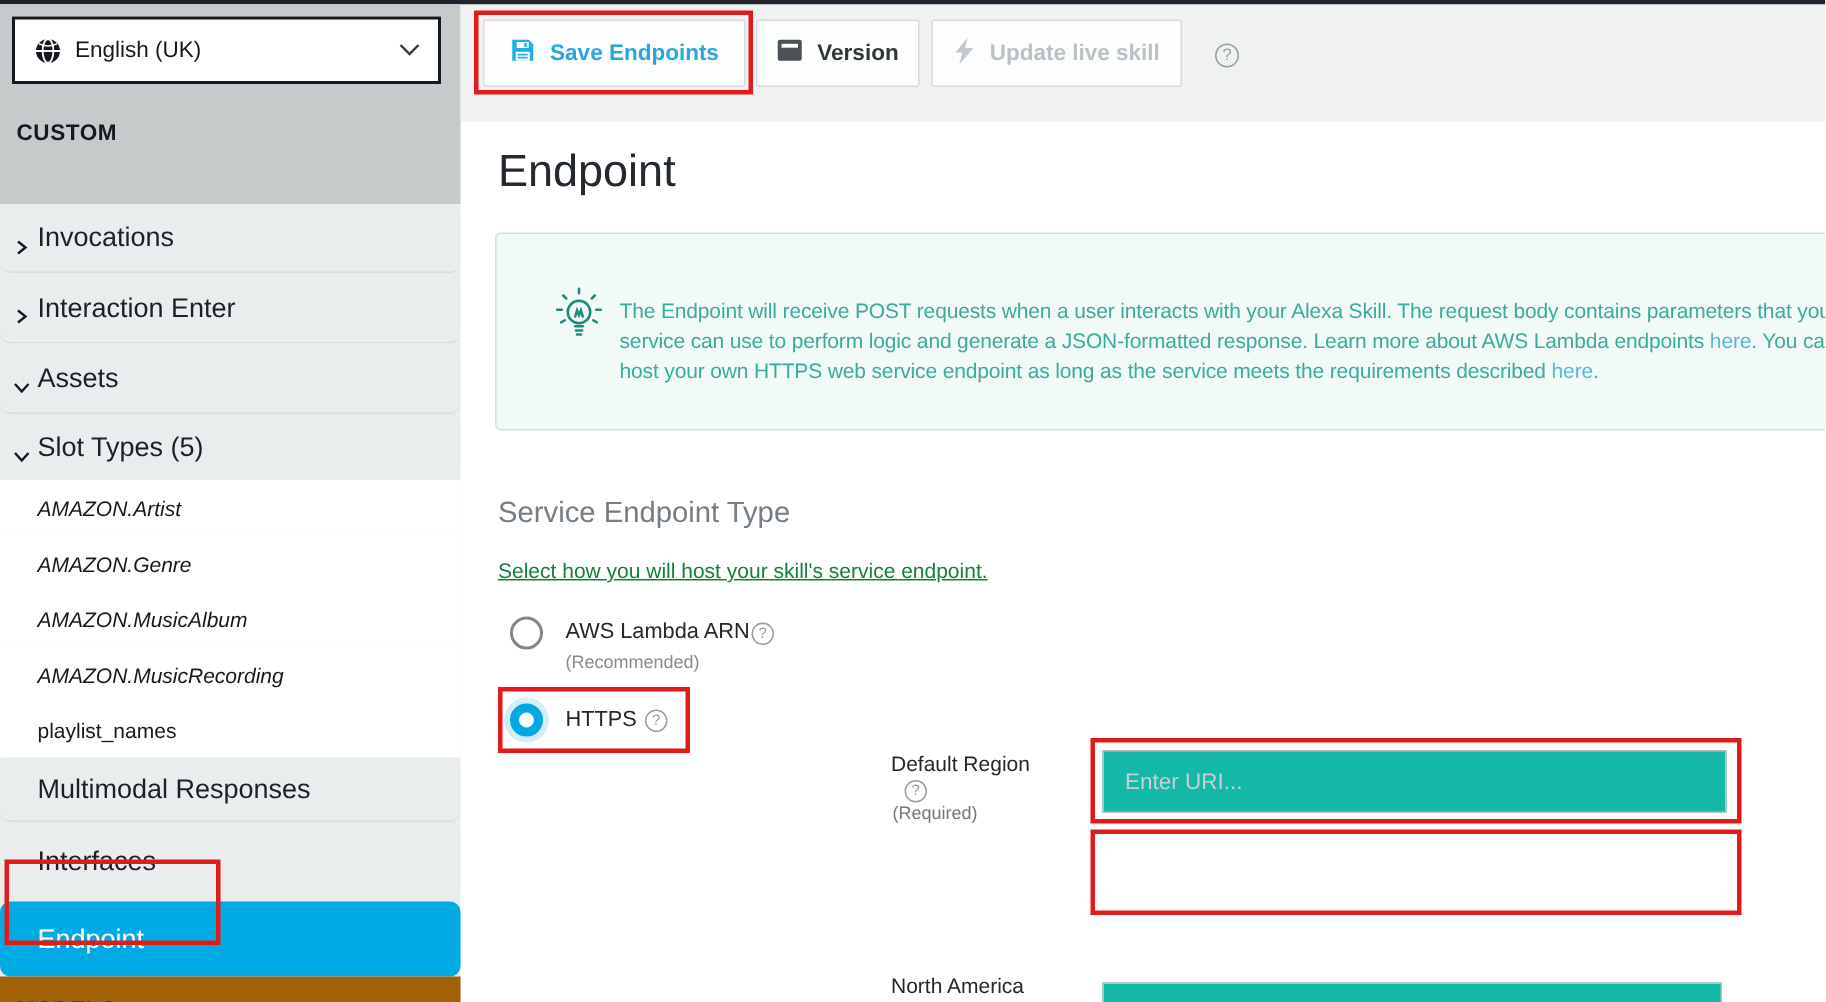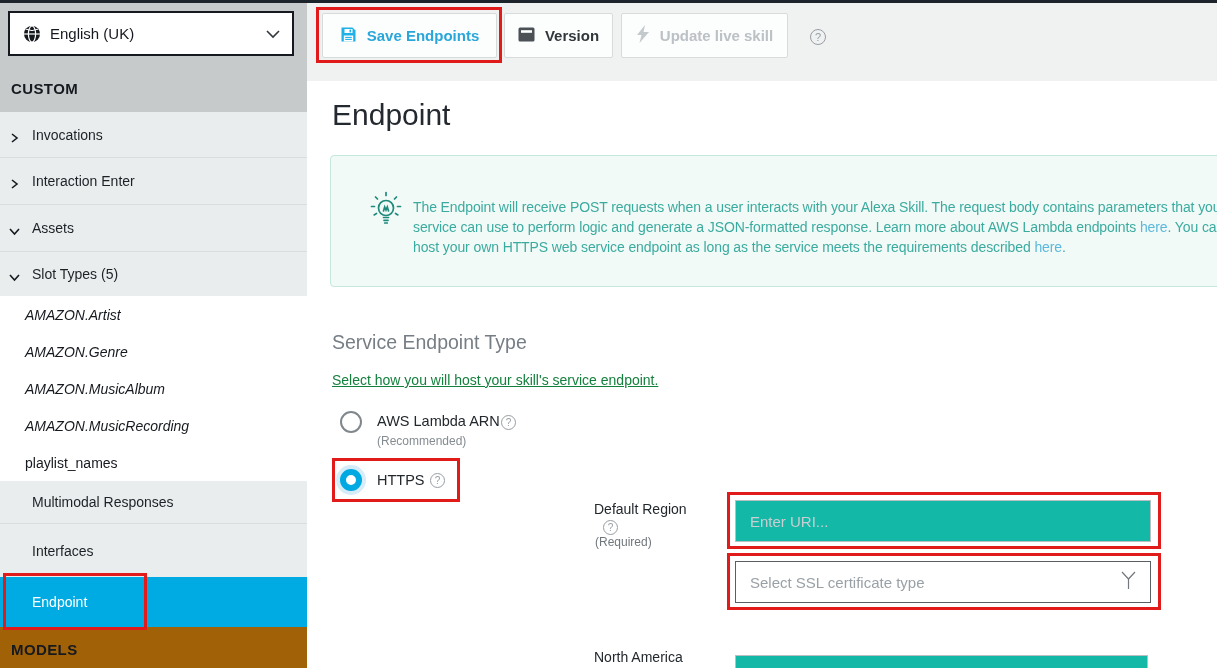--- a/index.html
+++ b/index.html
@@ -3,27 +3,27 @@
 <meta charset="utf-8">
 <style>
   * { margin:0; padding:0; box-sizing:border-box; }
   html,body { width:1217px; height:668px; }
   body { font-family:"Liberation Sans", sans-serif; background:#fff; overflow:hidden; }
   .screen { position:relative; width:1217px; height:668px; background:#fff; overflow:hidden; }
   .topbar { position:absolute; left:0; top:0; width:100%; height:3px; background:#1d242b; }
 
   
   .sidebar { position:absolute; left:0; top:3px; width:307px; height:665px; background:#eaeded; display:flex; flex-direction:column; }
-  .lang-section { height:109px; background:#c6caca; position:relative; flex:none;padding-left:12px; }
+  .lang-section { height:133px; background:#c6caca; position:relative; flex:none;padding-left:12px; }
   .lang-box { position:absolute; left:8px; top:8px; width:286px; height:45px; background:#fff; border:2px solid #16191f; display:flex; align-items:center; padding:0 12px 0 13px; cursor:pointer; }
   .lang-box .globe { width:18px; height:18px; flex:none; }
   .lang-label { font-size:15px; color:#16191f; margin-left:9px; flex:1; }
   .section-head { font-size:15px; font-weight:700; color:#16191f; letter-spacing:.4px; }
   .custom-head { position:absolute; left:11px; top:77px; }
-  .nav-item { flex:none; display:flex; align-items:center; background:#eaeded; padding-left:32px; position:relative; font-size:14px; color:#1b2126; cursor:pointer; }
+  .nav-item { flex:none; display:flex; align-items:center; background:#eaeded; padding-left:25px; position:relative; font-size:18px; color:#1b2126; cursor:pointer;border-radius:7px; }
   .nav-item .chev { position:absolute; left:9px; top:50%; margin-top:-5px; }
   .bb { border-bottom:1px solid #d9dddd; }
   .h46{height:46px} .h47{height:47px} .h44{height:44px} .h43{height:43px} .h53{height:53px} .h50{height:50px} .h37{height:37px}
   .slot-child { flex:none; background:#fff; display:flex; align-items:center; padding-left:25px; font-size:14px; color:#16191f; cursor:pointer; }
   .slot-child.it { font-style:italic; }
   .nav-item.active { background:#00abe4; color:#fff; }
   .models-section { flex:1; background:#a16207; position:relative; }
   .models-head { position:absolute; left:11px; top:14px; }
 
   
@@ -243,29 +243,20 @@
     </div>
 
   <div class="field-label lbl-region">Default Region</div>
   <div class="help-circle hc15 region-help">
       <span>?</span>
     </div>
   <div class="lbl-required">(Required)</div>
 
   <input class="text-input in-uri" type="text" placeholder="Enter URI..." style="">
 
-  <div class="select-box">
-    <span class="ph">Select SSL certificate type</span>
-    <span>
-      <svg width="15" height="19" viewBox="0 0 15 19">
-          <polyline points="1,1 7.5,8 14,1" fill="none" stroke="#72787d" stroke-width="1.2"></polyline>
-          <line x1="7.5" y1="8" x2="7.5" y2="18" stroke="#72787d" stroke-width="1.2"></line>
-        </svg>
-    </span>
-  </div>
 
   <div class="field-label lbl-na">North America</div>
   <input class="text-input in-na" type="text" style="">
 
   <div class="redbox rb-save"></div>
   <div class="redbox rb-endpoint"></div>
   <div class="redbox rb-https"></div>
   <div class="redbox rb-uri"></div>
   <div class="redbox rb-ssl"></div>
 </div>

